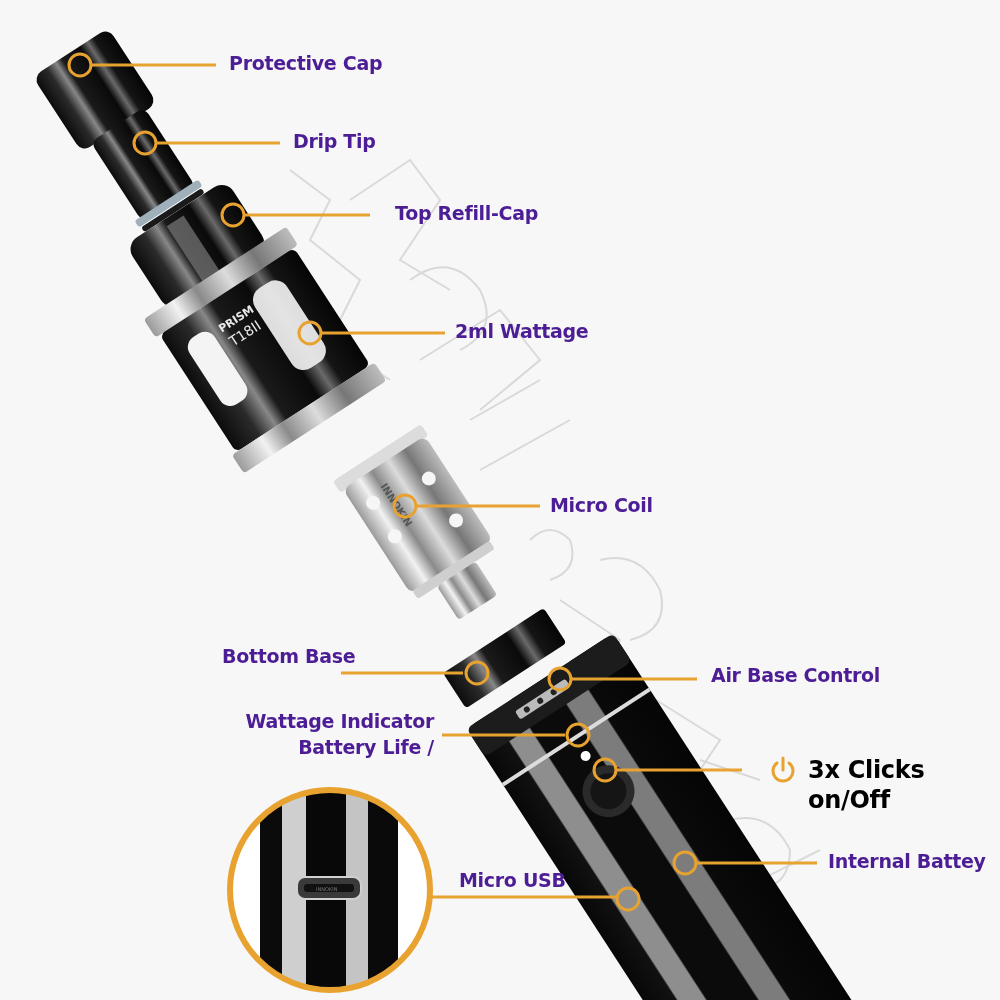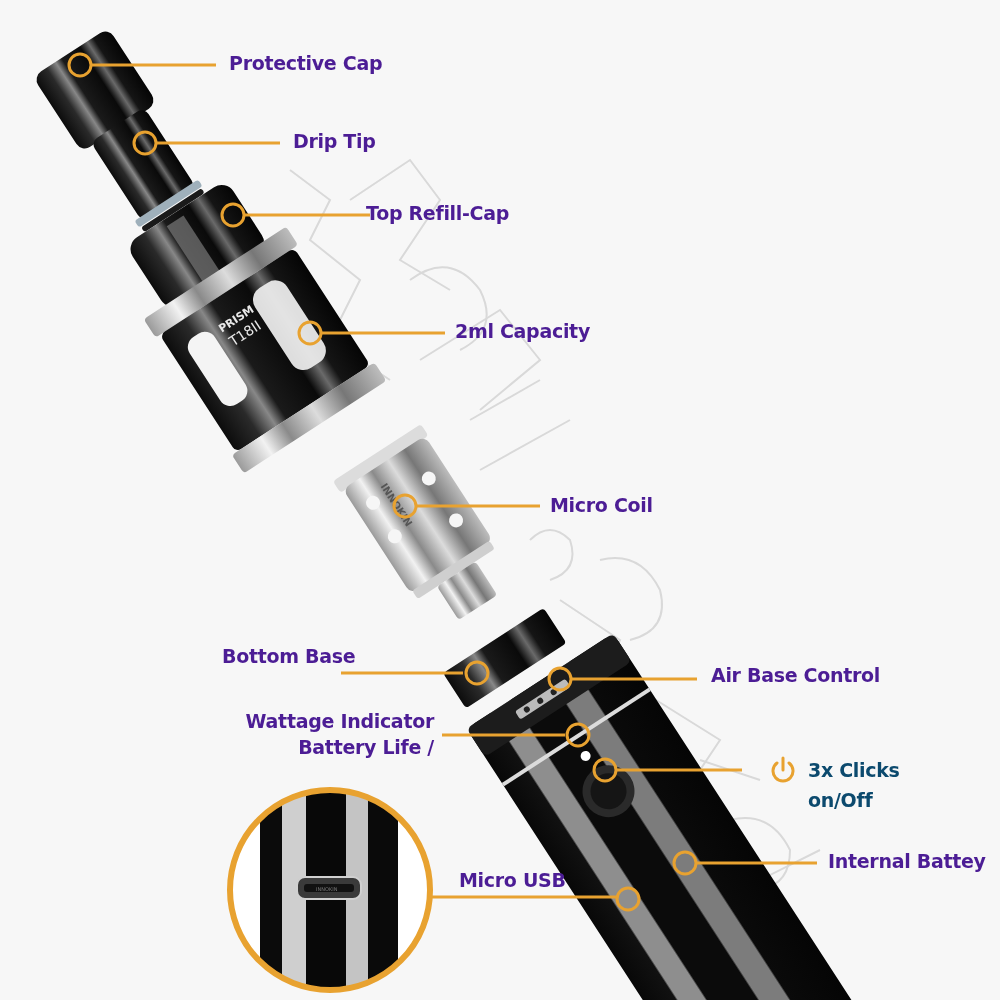--- a/index.html
+++ b/index.html
@@ -11,21 +11,21 @@
       font-family: "DejaVu Sans", sans-serif;
       font-weight: bold;
       font-size: 19px;
       color: #4c1d95;
       white-space: nowrap;
       letter-spacing: -0.3px;
     }
     .label.right { text-align: right; }
     .label.two-line { line-height: 26px; }
     .power-wrap { position: absolute; display: flex; align-items: flex-start; gap: 10px; }
-    .power-text { font-weight: bold; font-size: 19px; color: #0c4a6e; line-height: 30px; letter-spacing: -0.3px; }
+    .power-text { font-weight: bold; font-size: 24px; color: #000000; line-height: 30px; letter-spacing: -0.3px; }
     svg { position: absolute; left: 0; top: 0; }
     .zoom-text { font-family: "DejaVu Sans", sans-serif; }
   </style>
 </head>
 <body>
 
 <div class="stage">
 
   <svg width="1000" height="1000" viewBox="0 0 1000 1000">
     <defs>
@@ -174,22 +174,22 @@
       <circle cx="560" cy="679" r="11"></circle>
       <circle cx="578" cy="735" r="11"></circle>
       <circle cx="605" cy="770" r="11"></circle>
       <circle cx="685" cy="863" r="11"></circle>
       <circle cx="628" cy="899" r="11"></circle>
     </g>
   </svg>
 
   <div class="label" style="left:229px; top:52px;">Protective Cap</div>
   <div class="label" style="left:293px; top:130px;">Drip Tip</div>
-  <div class="label" style="left:366px; top:202px;">Top Refill-Cap</div>
-  <div class="label" style="left:455px; top:320px;">2ml Capacity</div>
+  <div class="label" style="left:395px; top:202px;">Top Refill-Cap</div>
+  <div class="label" style="left:455px; top:320px;">2ml Wattage</div>
   <div class="label" style="left:550px; top:494px;">Micro Coil</div>
   <div class="label" style="left:190px; top:645px;margin-left:32px;">Bottom Base</div>
   <div class="label" style="left:711px; top:664px;">Air Base Control</div>
 
   <div class="label right two-line" style="left:240px; top:708px; width:194px;">
     <div>Wattage Indicator</div>
     <div>Battery Life /</div>
   </div>
 
   <div class="power-wrap" style="left:768px; top:755px;">

